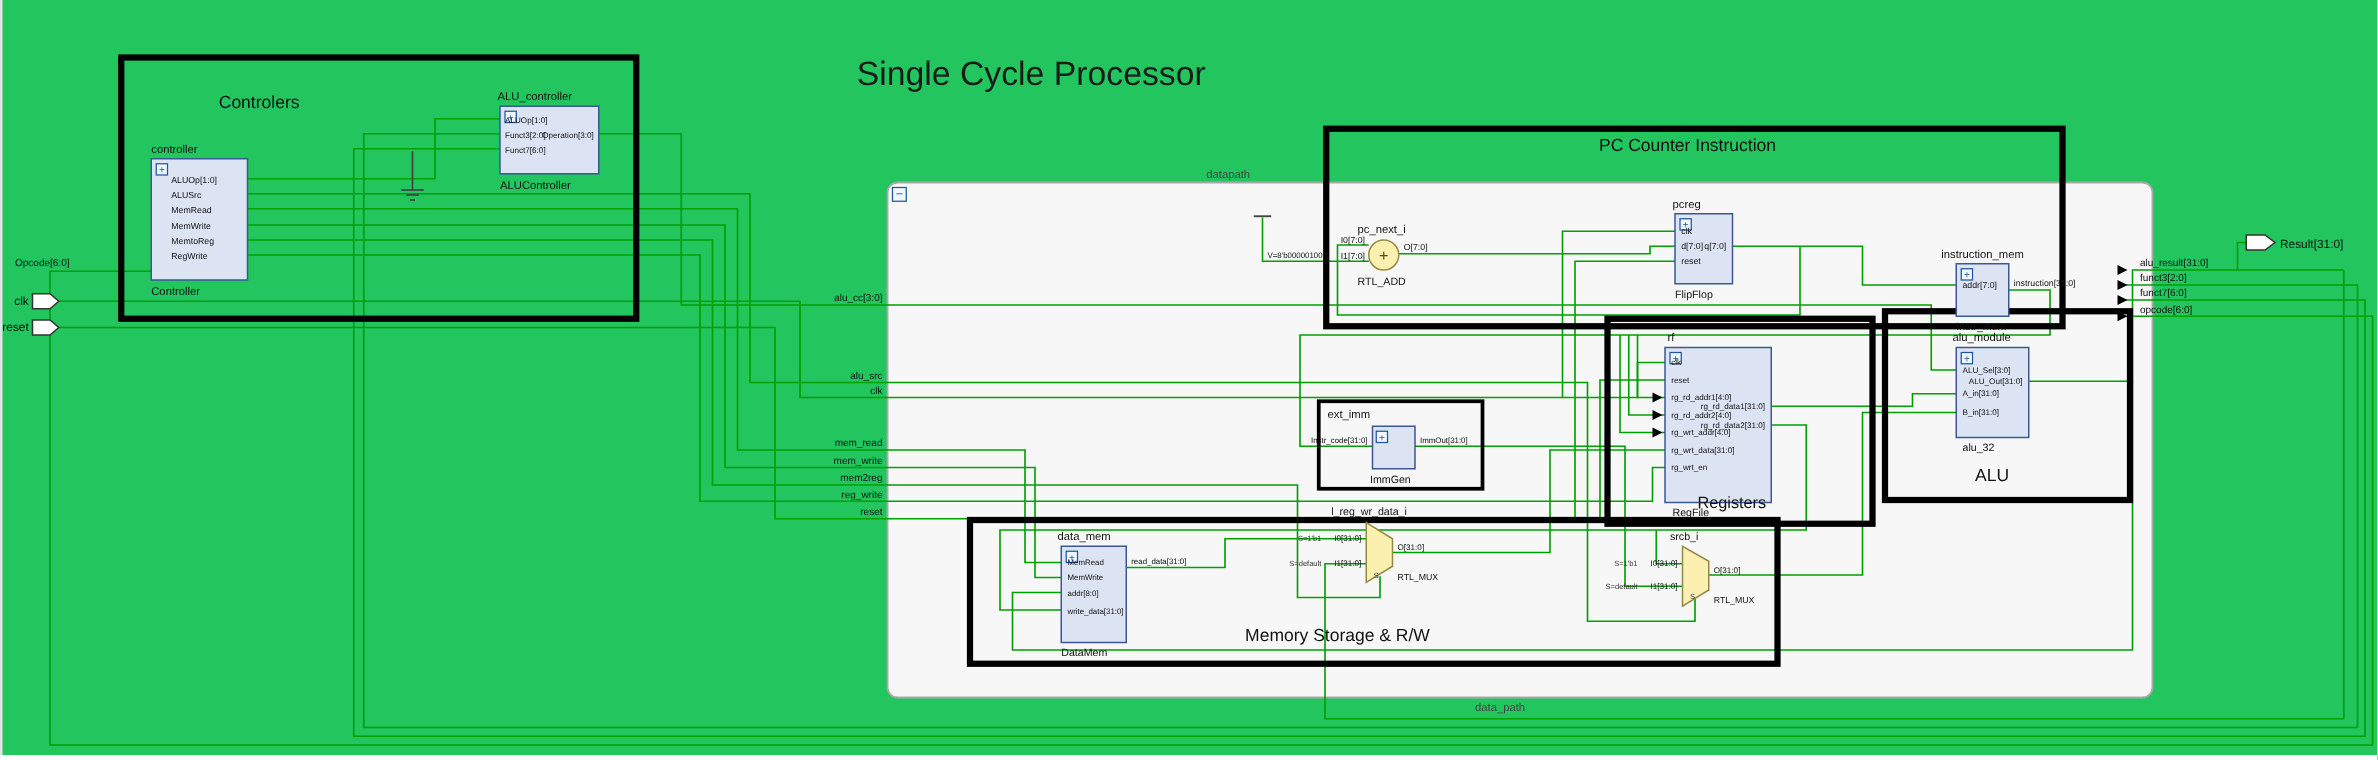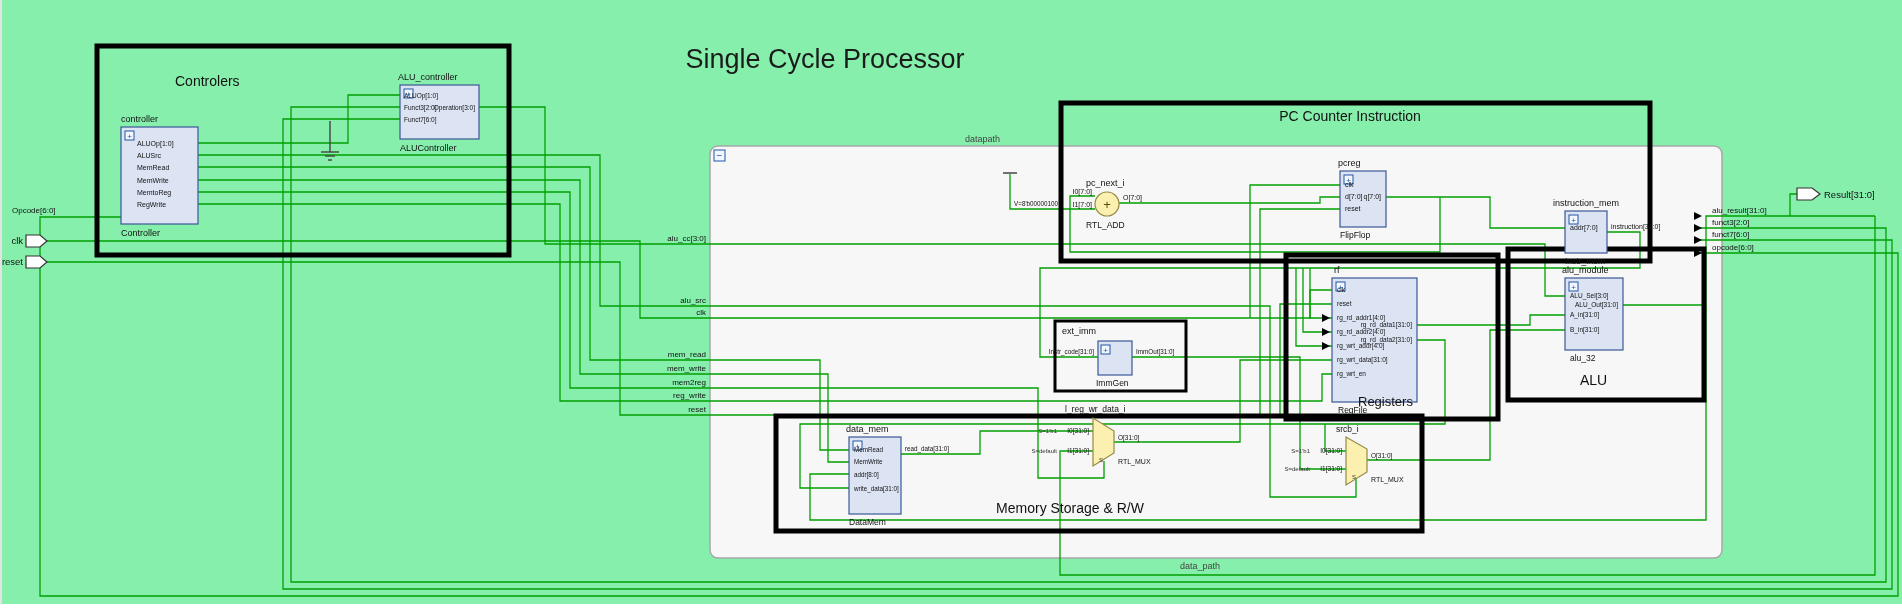--- a/index.html
+++ b/index.html
@@ -1,16 +1,16 @@
 <!DOCTYPE html>
 <html><head>
 <meta charset="utf-8">
 <style>
   html,body{margin:0;padding:0;background:#ffffff;}
-  #stage{width:1902px;height:604px;position:relative;background:#86efac;}
+  #stage{width:1902px;height:604px;position:relative;background:#22c55e;}
   svg{display:block;}
   svg text{font-family:"Liberation Sans",sans-serif;fill:#111;}
   .t-title{font-size:27px;fill:#1b1b1b;}
   .t-grp{font-size:14px;}
   .t-grp-sm{font-size:13px;}
   .t-inst{font-size:9px;}
   .t-type{font-size:8.5px;}
   .t-pin{font-size:7px;}
   .t-pin-xs{font-size:6.5px;}
   .t-pin-xxs{font-size:6.3px;}

